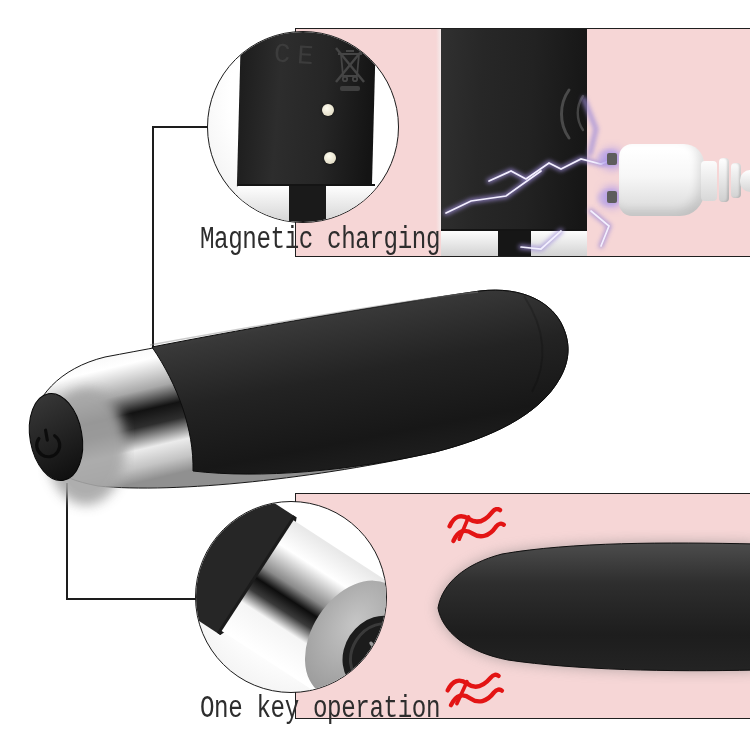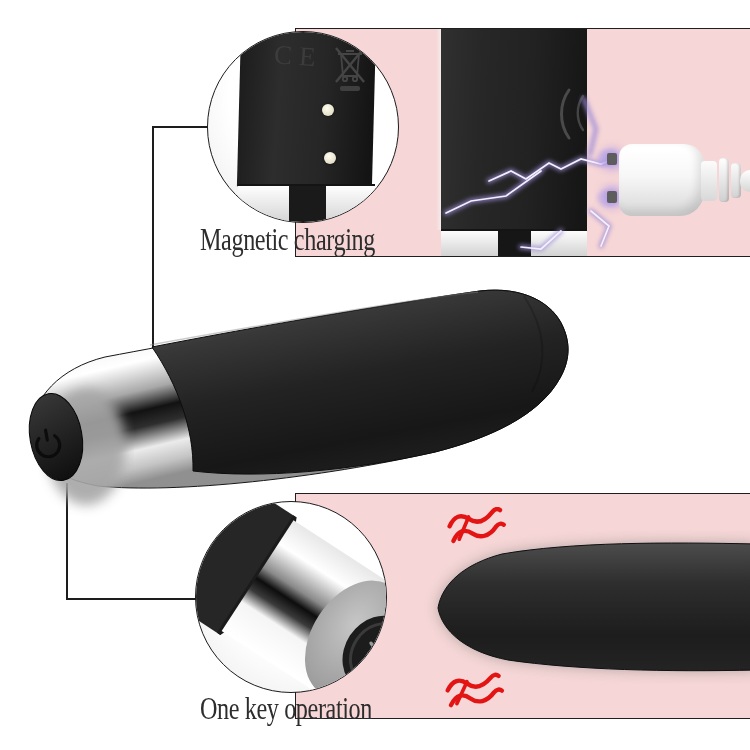--- a/index.html
+++ b/index.html
@@ -1,17 +1,17 @@
 <!DOCTYPE html>
 <html><head>
 <meta charset="utf-8">
 <style>
   html,body{margin:0;padding:0;background:#fff;}
   #stage{position:relative;width:750px;height:750px;background:#ffffff;overflow:hidden;
-         font-family:Liberation Serif, serif;}
+         font-family:Liberation Mono, monospace;}
   
   .panel{position:absolute;background:#f6d6d6;border:1px solid #1f1f1f;box-sizing:border-box;overflow:hidden;}
   #panel-top{left:295px;top:28px;width:457px;height:229px;border-right:none;}
   #panel-bottom{left:295px;top:493px;width:457px;height:226px;border-right:none;}
   
   .tr-cyl{position:absolute;left:145px;top:-2px;width:146px;height:203px;
           background:linear-gradient(93deg,#303030,#272727 28%,#222 60%,#161616 96%);}
   .tr-rim{position:absolute;left:140px;top:-2px;width:6px;height:203px;
           background:linear-gradient(90deg,rgba(255,255,255,0),#f4f4f4);opacity:.85;}
   .tr-band{position:absolute;left:145px;top:200px;width:146px;height:29px;

